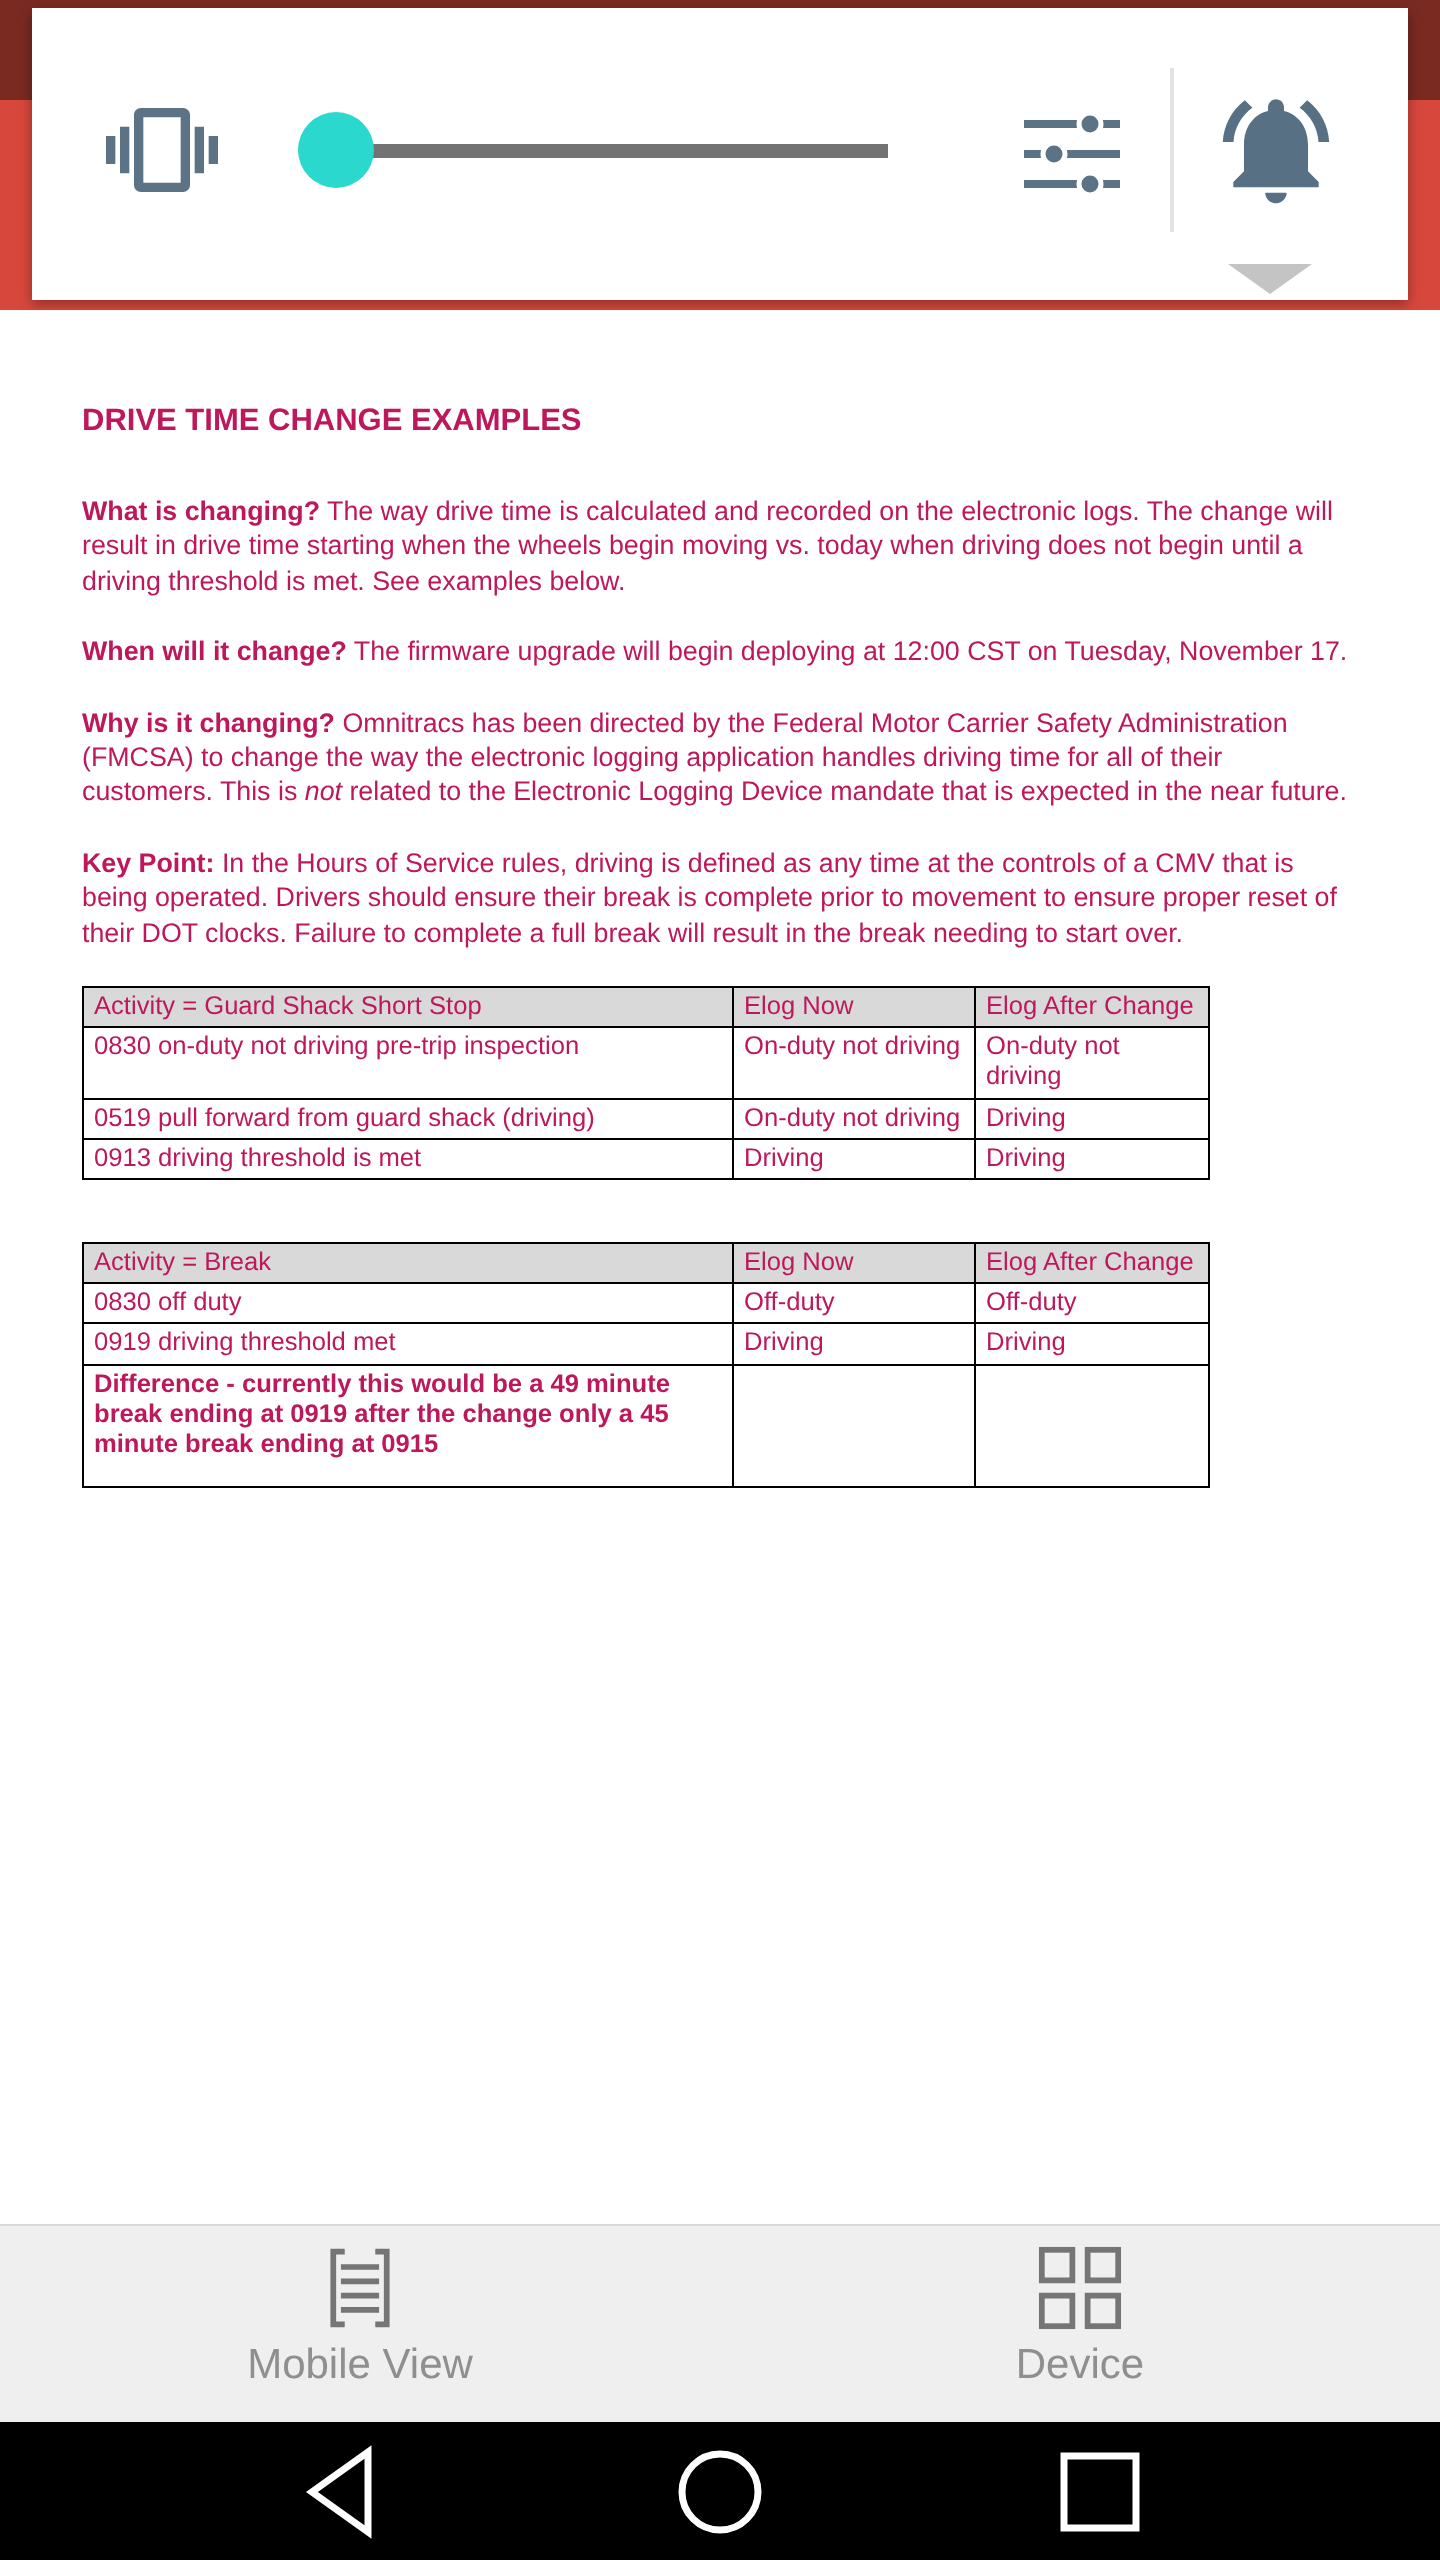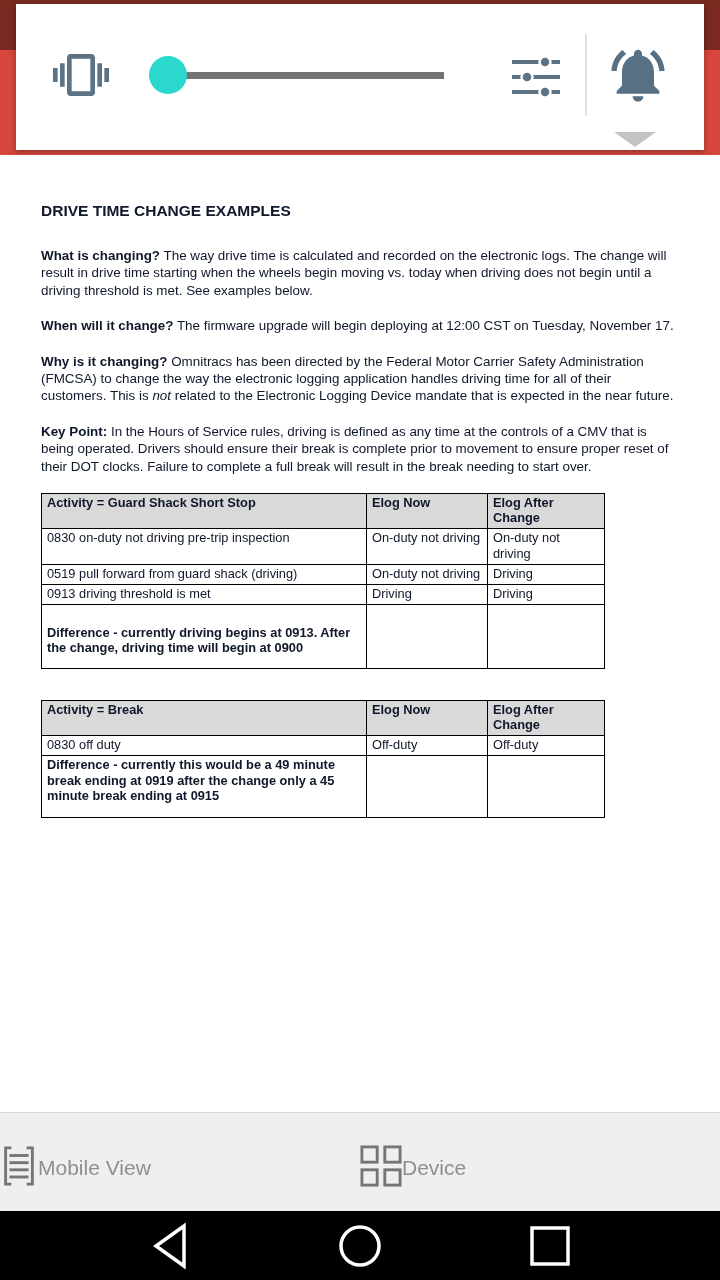--- a/index.html
+++ b/index.html
@@ -18,38 +18,38 @@
   .slider-thumb { position:absolute; left:133px; top:52px; width:38px; height:38px; border-radius:50%; background:#2BD8CE; }
   .tune-icon { position:absolute; left:496px; top:51px; }
   .toolbar-divider { position:absolute; left:569px; top:30px; width:2px; height:82px; background:#E2E2E2; }
   .bell-icon { position:absolute; left:590px; top:39px; width:64px; height:64px; }
   .chevron-down { position:absolute; left:598px; top:128px; width:0; height:0;
                   border-left:21px solid transparent; border-right:21px solid transparent;
                   border-top:15px solid #C4C4C4; }
 
   
   .doc { position:absolute; top:155px; left:0; width:720px; height:957px; background:#fff; overflow:hidden; }
-  .doc-inner { padding:47px 42px 16px 41px; color:#0f172a; }
+  .doc-inner { padding:47px 42px 16px 41px; color:#be185d; }
   .doc-title { font-size:15.5px; font-weight:bold; margin:0 0 27px 0; }
   .doc p { font-size:13.4px; line-height:17.4px; margin:0 0 18px 0; width:637px; }
   .doc .lead { font-weight:bold; }
   .doc .ital { font-style:italic; }
 
   table { border-collapse:collapse; table-layout:fixed; width:563px; font-size:12.8px; line-height:15.2px; margin-top:4px; }
   th, td { border:1.5px solid #000; padding:1px 5px 3px 5px; vertical-align:top; text-align:left; }
-  th { background:#D9D9D9; font-weight:bold; }
+  th { background:#D9D9D9; font-weight:normal; }
   .t2 { margin-top:31px; }
   td.diff { font-weight:bold; }
   .t1 td.diff { padding-top:20px; padding-bottom:12px; }
   .t2 td.diff { padding-bottom:14px; height:58px; }
 
   
   .bottom-bar { position:absolute; top:1112px; left:0; width:720px; height:99px; background:#EFEFEF;
                 border-top:1px solid #DADADA; display:flex; }
-  .bar-item { flex:1; display:flex; flex-direction:row; align-items:center; padding-top:8px; cursor:pointer; }
+  .bar-item { flex:1; display:flex; flex-direction:column; align-items:center; padding-top:8px; cursor:pointer; }
   .bar-icon-box { height:46px; display:flex; align-items:center; justify-content:center; }
   .bar-label { margin-top:4px; font-size:21px; color:#8F8F8F; }
 
   
   .nav-bar { position:absolute; top:1211px; left:0; width:720px; height:69px; background:#000; }
   .nav-back { position:absolute; left:150px; top:11px; }
   .nav-home { position:absolute; left:338px; top:13px; }
   .nav-recents { position:absolute; left:528px; top:13px; }
 </style>
 </head>
@@ -124,44 +124,44 @@
         <tr>
           <td>0519 pull forward from guard shack (driving)</td>
           <td>On-duty not driving</td>
           <td>Driving</td>
         </tr>
         <tr>
           <td>0913 driving threshold is met</td>
           <td>Driving</td>
           <td>Driving</td>
         </tr>
-        <tr>
-          <td class="diff">Difference - currently driving begins at 0913. After the change, driving time will begin at 0900</td>
-          <td></td>
-          <td></td>
-        </tr>
       </tbody>
         </table>
 
       <table class="t2">
         <colgroup>
             <col style="width:325px">
             <col style="width:121px">
             <col style="width:117px">
           </colgroup>
         <tbody>
             <tr>
           <th>Activity = Break</th>
           <th>Elog Now</th>
           <th>Elog After Change</th>
         </tr>
         <tr>
           <td>0830 off duty</td>
           <td>Off-duty</td>
           <td>Off-duty</td>
+        </tr>
+        <tr>
+          <td>0919  driving threshold met</td>
+          <td>Driving</td>
+          <td>Driving</td>
         </tr>
         <tr>
           <td class="diff">Difference - currently this would be a 49 minute break ending at 0919 after the change only a  45 minute break ending at 0915</td>
           <td></td>
           <td></td>
         </tr>
       </tbody>
         </table>
     </div>
   </div>

